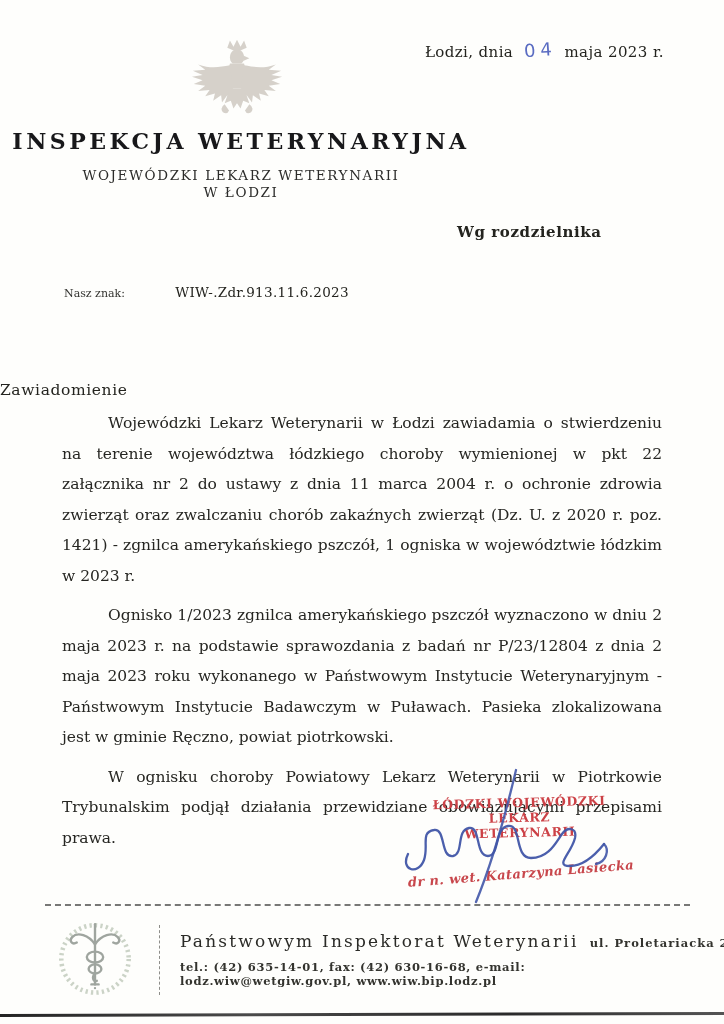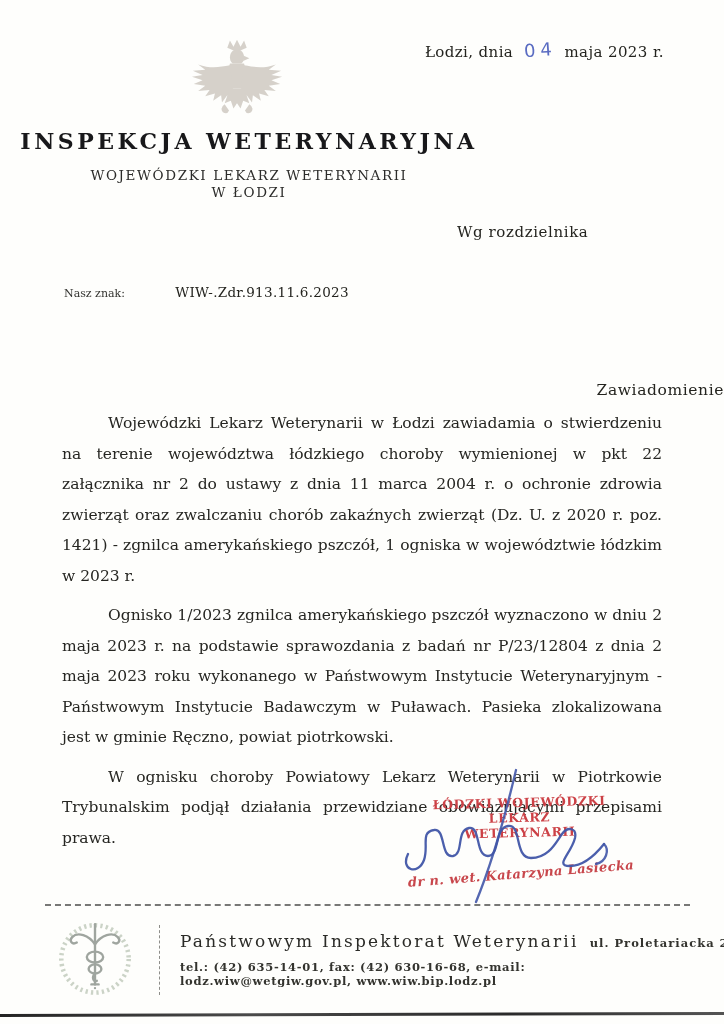--- a/index.html
+++ b/index.html
@@ -20,34 +20,34 @@
   .pen-day{
     color:#5a6cc2;
     font-family:"DejaVu Sans","Liberation Sans",sans-serif;
     font-size:18px;letter-spacing:5px;
     margin:0 2px 0 6px;
     display:inline-block;transform:rotate(-4deg) translateY(-1px);
   }
   
   .emblem{position:absolute;top:36px;left:184px;width:106px;height:94px;opacity:.72;filter:blur(.4px);}
   
-  .org-header{position:absolute;top:128px;left:10px;width:478px;text-align:center;}
+  .org-header{position:absolute;top:128px;left:2px;width:478px;text-align:center;}
   .org-title{
     font-size:22px;font-weight:bold;letter-spacing:3.5px;color:#18181a;
     margin-bottom:13px;
   }
   .org-sub{font-size:13.5px;letter-spacing:1.6px;color:#2c2c2a;line-height:17px;}
   
-  .addressee{position:absolute;top:223px;left:457px;font-size:15px;font-weight:normal;letter-spacing:.6px;}
+  .addressee{position:absolute;top:223px;left:457px;font-size:15px;font-weight:bold;letter-spacing:.6px;}
   
   .ref{position:absolute;top:284px;left:64px;font-size:13.5px;white-space:nowrap;}
   .ref-label{font-size:11px;color:#33332f;display:inline-block;width:107px;vertical-align:baseline;}
   .ref-value{font-size:13.5px;letter-spacing:.3px;}
   
-  .doc-title{position:absolute;top:381px;left:0;width:724px;text-align:right;font-size:15.5px;letter-spacing:.6px;}
+  .doc-title{position:absolute;top:381px;left:0;width:724px;text-align:left;font-size:15.5px;letter-spacing:.6px;}
   
   .body{position:absolute;top:408px;left:62px;width:600px;}
   .body p{
     margin:0 0 9px 0;
     font-size:15.5px;line-height:30.5px;
     text-align:justify;text-indent:46px;color:#262622;
   }
   
   .stamp{
     position:absolute;top:795px;left:406px;width:228px;

